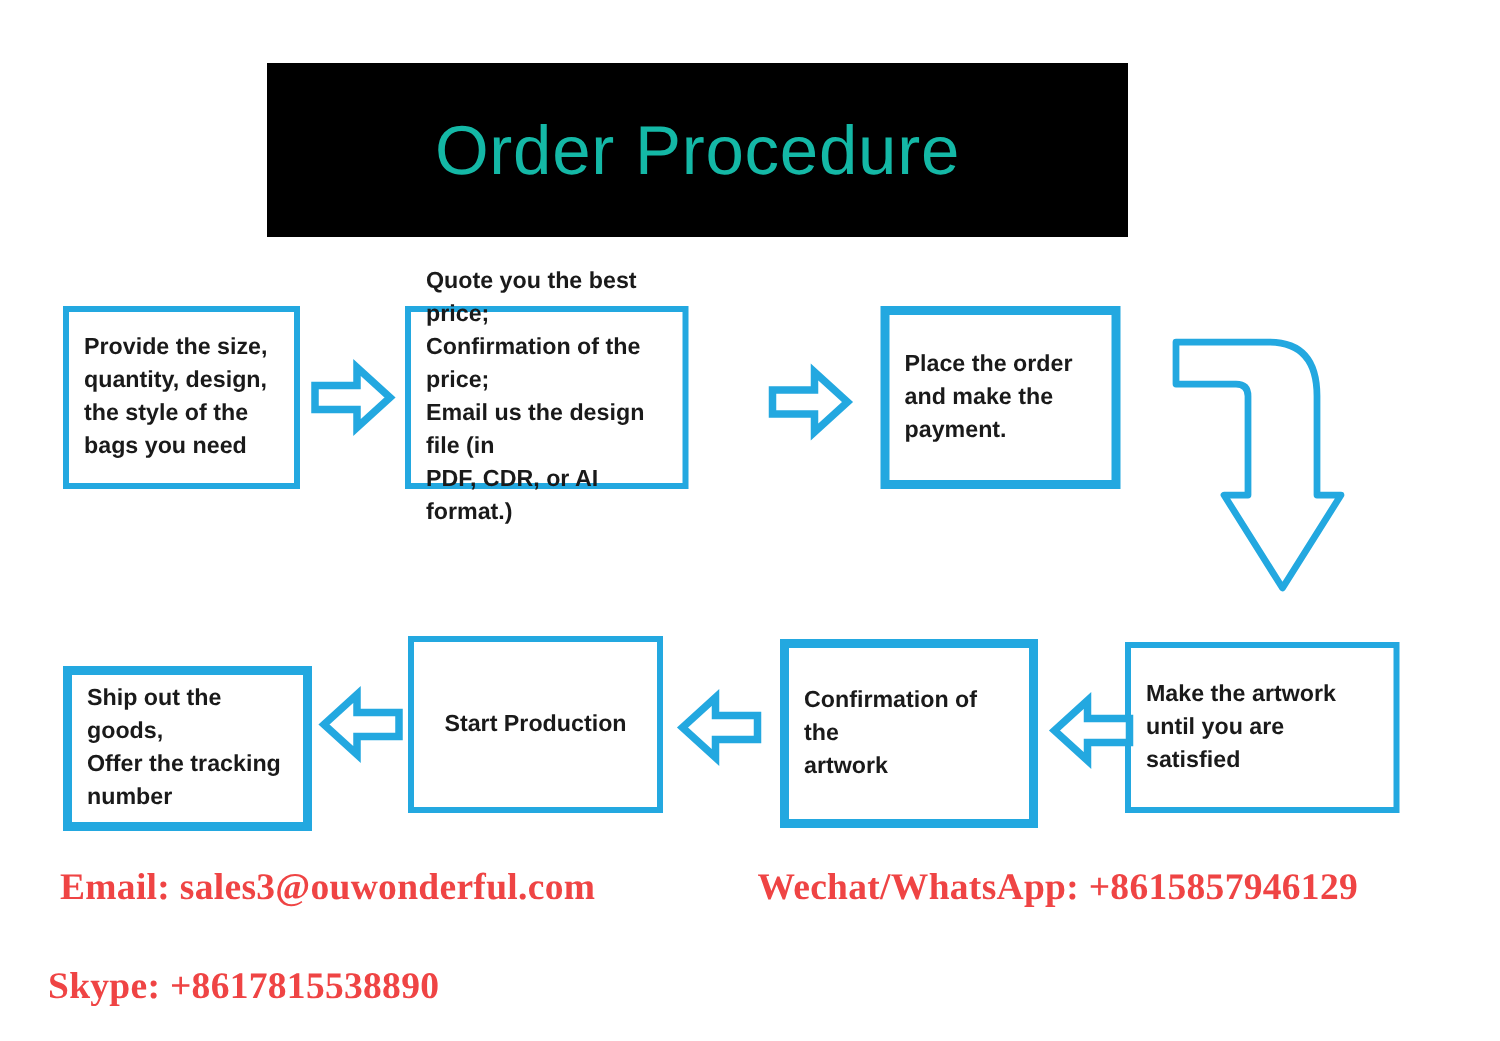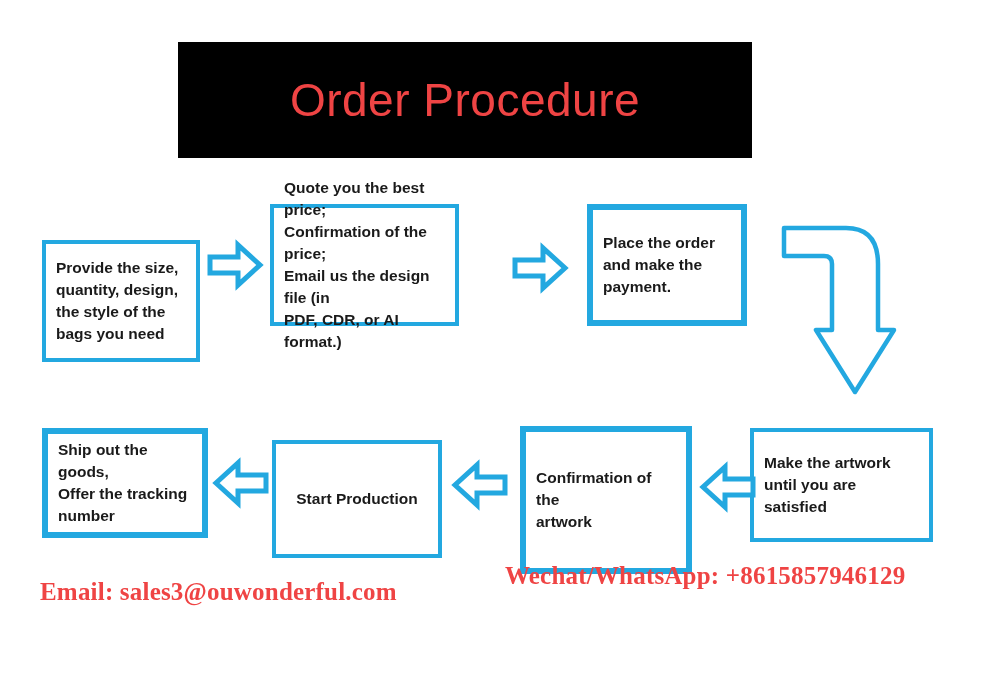--- a/index.html
+++ b/index.html
@@ -25,21 +25,21 @@
     left: 178px;
     top: 42px;
     width: 574px;
     height: 116px;
     background: #000000;
     display: flex;
     align-items: center;
     justify-content: center;
   }
   .title-text {
-    color: #ef4444;
+    color: #14b8a6;
     font-family: "Liberation Sans", sans-serif;
     font-size: 46px;
     font-weight: 400;
     letter-spacing: 0.5px;
     line-height: 1;
     white-space: nowrap;
   }
 
   
   .flow-box {
@@ -58,28 +58,28 @@
     font-weight: 600;
     color: #1a1a1a;
     line-height: 1.42;
     white-space: pre-line;
     text-align: left;
     width: 100%;
   }
   .flow-box.center .box-text { text-align: center; }
 
   
-  #box-provide   { left: 42px;  top: 204px; width: 158px; height: 122px; margin-top: 36px; }
+  #box-provide   { left: 42px;  top: 204px; width: 158px; height: 122px; }
   #box-quote     { left: 270px; top: 204px; width: 189px; height: 122px; }
   #box-place     { left: 587px; top: 204px; width: 160px; height: 122px; }
 
   
-  #box-ship      { left: 42px;  top: 428px; width: 166px; height: 110px; justify-content: flex-end; }
-  #box-start     { left: 272px; top: 424px; width: 170px; height: 118px; margin-top: 16px; }
-  #box-confirm   { left: 520px; top: 426px; width: 172px; height: 148px; }
+  #box-ship      { left: 42px;  top: 444px; width: 166px; height: 110px; justify-content: flex-end; }
+  #box-start     { left: 272px; top: 424px; width: 170px; height: 118px; }
+  #box-confirm   { left: 520px; top: 426px; width: 172px; height: 126px; }
   #box-make      { left: 750px; top: 428px; width: 183px; height: 114px; align-items: center; }
 
   
   .arrow {
     position: absolute;
   }
   .arrow svg { display: block; overflow: visible; }
   .arrow-shape {
     fill: #ffffff;
     stroke: #23A8E0;
@@ -108,21 +108,21 @@
   .contact {
     position: absolute;
     font-family: "Liberation Serif", serif;
     font-weight: bold;
     color: #ef4444;
     white-space: nowrap;
     font-size: 25px;
     letter-spacing: 0.2px;
   }
   #contact-email  { left: 40px;  top: 578px; }
-  #contact-wechat { left: 505px; top: 562px; text-align: center; }
+  #contact-wechat { left: 505px; top: 578px; text-align: center; }
   #contact-skype  { left: 32px;  top: 644px; }
 </style>
 </head>
 <body>
 
 <div id="page">
 
   <div class="title-banner">
     <div class="title-text">Order Procedure</div>
   </div>
@@ -209,14 +209,15 @@
   </div>
 
   <div class="arrow" id="arrow-b1">
     <svg width="56" height="50" viewBox="0 0 56 50">
       <polygon class="arrow-shape" points="53,17 25,17 25,5 3,25 25,45 25,33 53,33"></polygon>
     </svg>
   </div>
 
   <div class="contact" id="contact-email">Email: sales3@ouwonderful.com</div>
   <div class="contact" id="contact-wechat">Wechat/WhatsApp: +8615857946129</div>
+  <div class="contact" id="contact-skype">Skype: +8617815538890</div>
 
 </div>
 
 </body></html>

